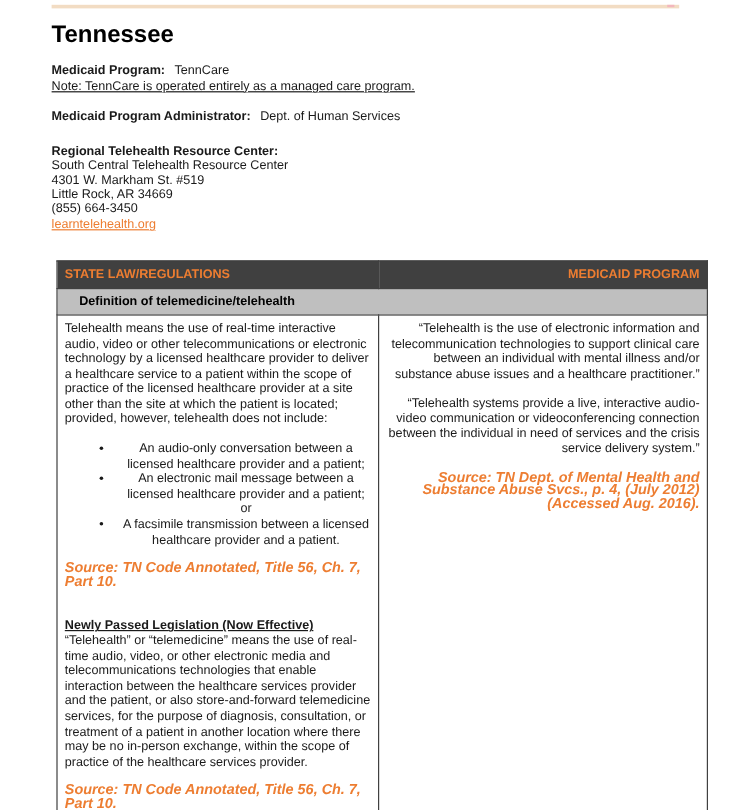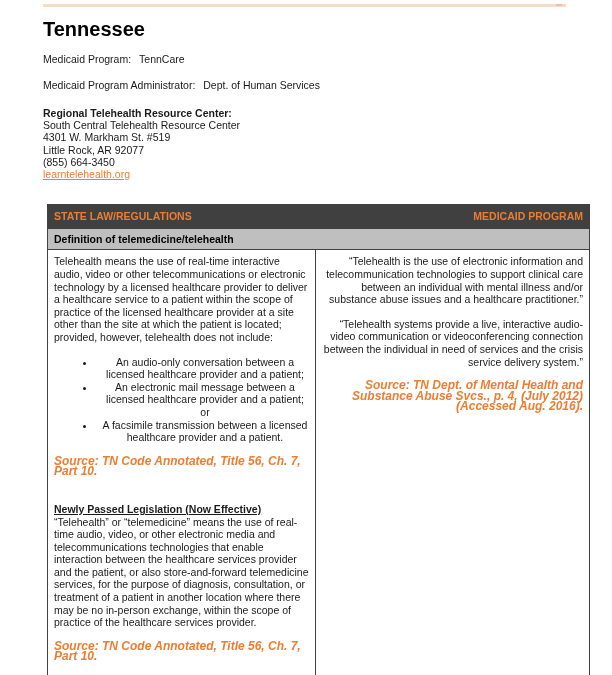--- a/index.html
+++ b/index.html
@@ -32,21 +32,21 @@
     font-size: 20px;
     line-height: 21px;
     font-weight: bold;
     color: #000000;
   }
   .meta-line {
     margin: 13px 0 0 0;
     font-size: 10.5px;
     line-height: 12.5px;
   }
-  .meta-line .lbl { font-weight: normal; }
+  .meta-line .lbl { font-weight: bold; }
   .meta-line .val { margin-left: 5px; margin-top: 40px; }
   .note-line {
     margin: 0;
     font-size: 10.5px;
     line-height: 12.5px;
     text-decoration: underline;
   }
   .rtrc { margin-top: 13px; }
   .rtrc p {
     margin: 0;
@@ -78,21 +78,21 @@
   tr.head-row td {
     background: #404040;
     color: #ed7d31;
     font-weight: bold;
     padding: 5px 6px;
   }
   tr.section-row td {
     background: #bfbfbf;
     color: #000;
     font-weight: bold;
-    padding: 4px 6px;
+    padding: 4px 18px;
   }
   tr.body-row td { padding-top: 5px; }
   .cell p { margin: 0 0 12px 0; }
   .cell p:last-child { margin-bottom: 0; }
   ul.bullets {
     margin: 0 0 12px 0;
     padding-left: 42px;
   }
   ul.bullets li { padding-left: 5px; text-align: center; }
   .source {
@@ -116,31 +116,32 @@
 
   <div class="top-rule"></div>
   <div class="pink-mark"></div>
 
   <h1 class="title">Tennessee</h1>
 
   <p class="meta-line">
     <span class="lbl">Medicaid Program:</span>
     <span class="val">TennCare</span>
   </p>
+  <p class="note-line">Note: TennCare is operated entirely as a managed care program.</p>
 
   <p class="meta-line">
     <span class="lbl">Medicaid Program Administrator:</span>
     <span class="val">Dept. of Human Services</span>
   </p>
 
   <div class="rtrc">
     <p class="lbl">Regional Telehealth Resource Center:</p>
     <p>South Central Telehealth Resource Center</p>
     <p>4301 W. Markham St. #519</p>
-    <p>Little Rock, AR 92077</p>
+    <p>Little Rock, AR 34669</p>
     <p>(855) 664-3450</p>
     <p><a>learntelehealth.org</a></p>
   </div>
 
   <table class="law-table">
     <tbody>
         <tr class="head-row">
       <td class="col-left">STATE LAW/REGULATIONS</td>
       <td class="col-right">MEDICAID PROGRAM</td>
     </tr>

